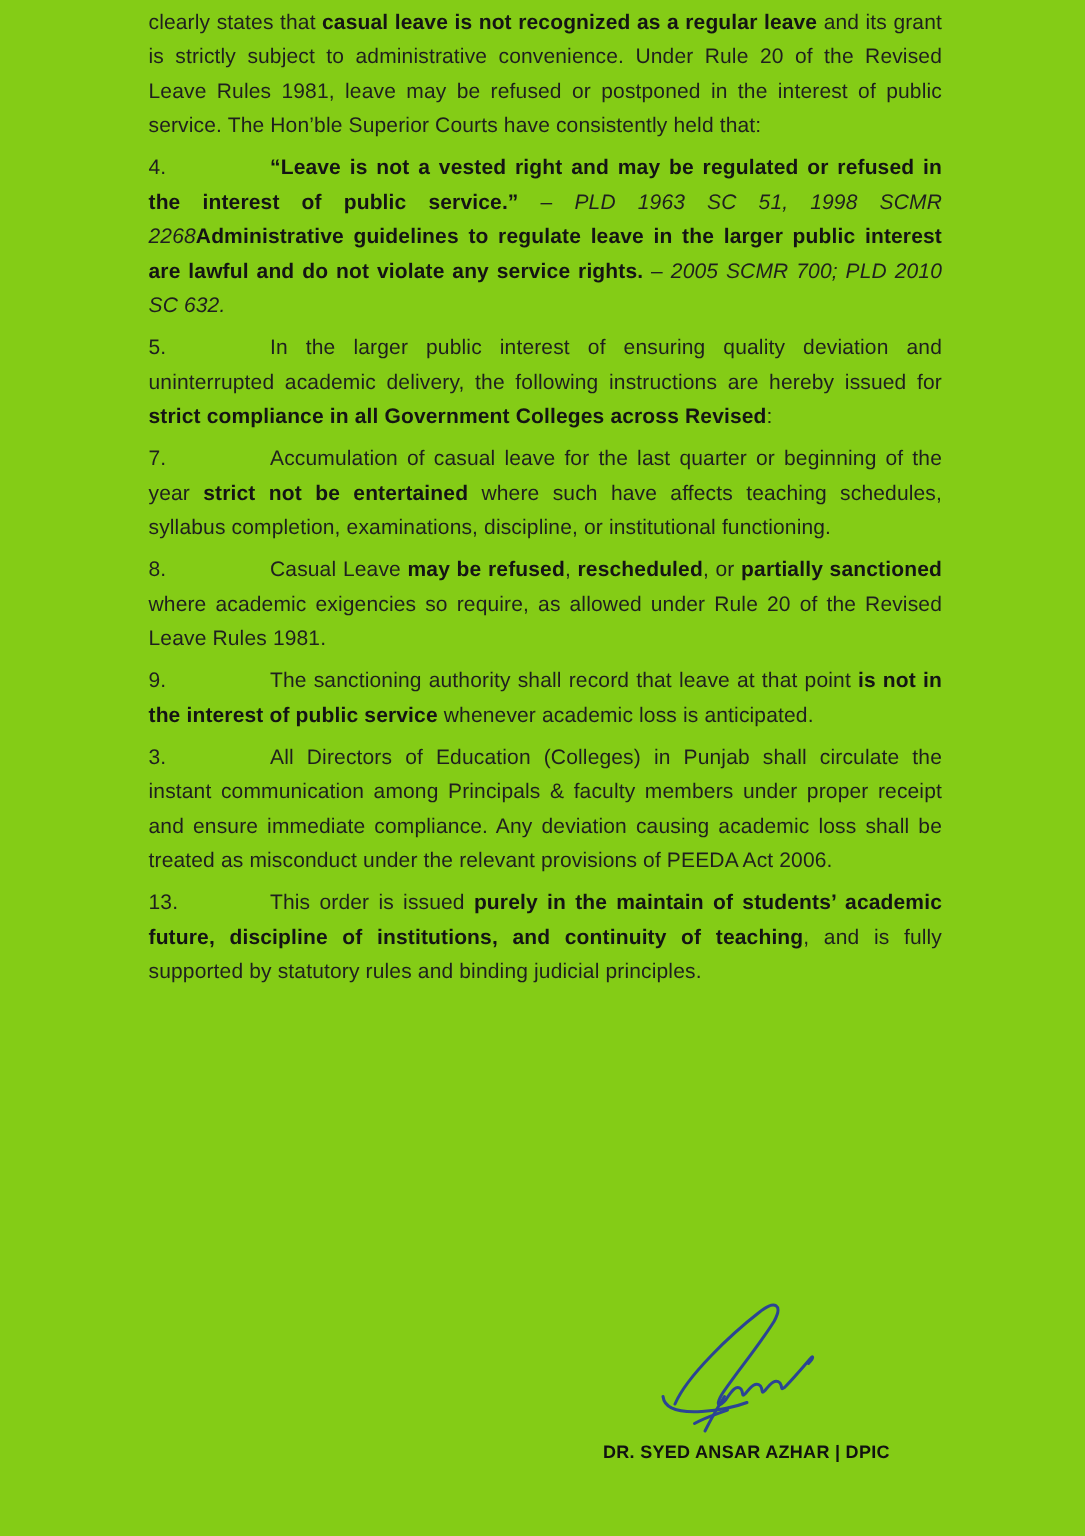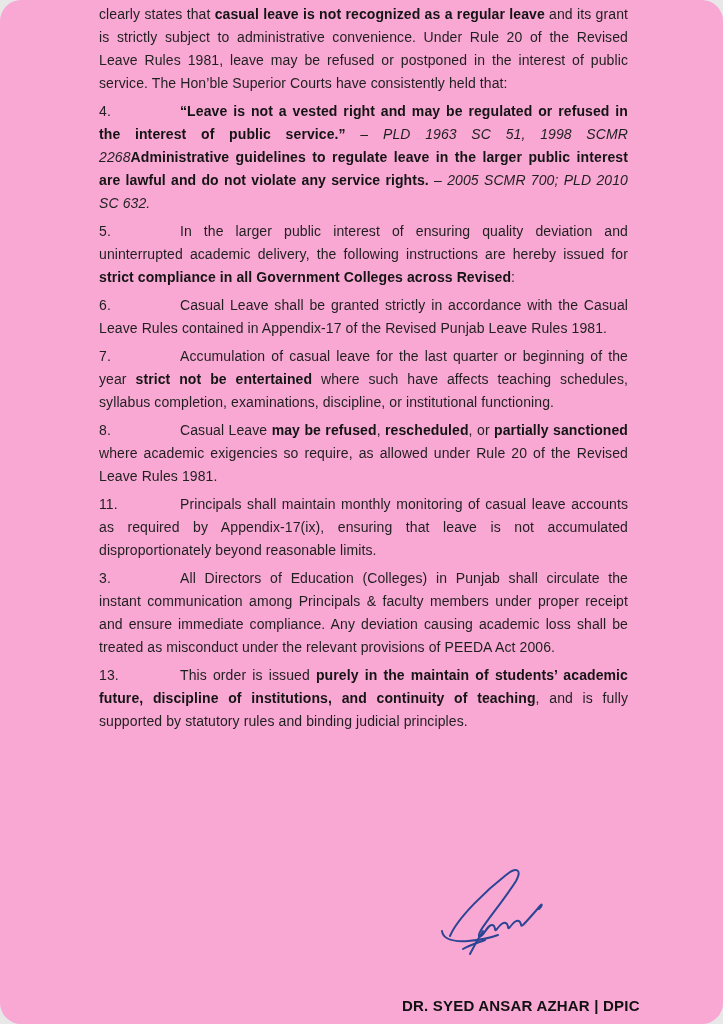--- a/index.html
+++ b/index.html
@@ -1,23 +1,22 @@
 <!DOCTYPE html>
 <html><head>
 <meta charset="utf-8">
 <style>
   html, body { margin: 0; padding: 0; background: #e8e8e8; }
   .page {
     position: relative;
     width: 723px;
     height: 1024px;
-    background: #f9a8d4;
+    background: #84cc16;
     overflow: hidden;
     font-family: "Liberation Sans", sans-serif;
-    border-radius: 21px;
   }
   .doc-body {
     position: absolute;
     left: 99px;
     top: 3px;
     width: 529px;
   }
   p.para {
     margin: 0 0 5px 0;
     text-align: justify;
@@ -36,41 +35,40 @@
   .signature {
     position: absolute;
     left: 430px;
     top: 853px;
     width: 160px;
     height: 115px;
   }
   .footer-name {
     position: absolute;
     left: 402px;
-    top: 997px;
-    font-size: 15px;
+    top: 961px;
+    font-size: 12px;
     font-weight: bold;
     color: #111111;
     letter-spacing: 0.2px;
     white-space: nowrap;
   }
 </style>
 </head>
 <body>
 
 <div class="page">
 
   <div class="doc-body">
       <p class="para"><span class="seg-n">clearly states that </span><span class="seg-b">casual leave is not recognized as a regular leave</span><span class="seg-n"> and its grant is strictly subject to administrative convenience. Under Rule 20 of the Revised Leave Rules 1981, leave may be refused or postponed in the interest of public service. The Hon’ble Superior Courts have consistently held that:</span></p>
       <p class="para"><span class="pnum">4.</span><span class="seg-b">“Leave is not a vested right and may be regulated or refused in the interest of public service.”</span><span class="seg-n"> – </span><span class="seg-i">PLD 1963 SC 51, 1998 SCMR 2268</span><span class="seg-b">Administrative guidelines to regulate leave in the larger public interest are lawful and do not violate any service rights.</span><span class="seg-n"> – </span><span class="seg-i">2005 SCMR 700; PLD 2010 SC 632.</span></p>
       <p class="para"><span class="pnum">5.</span><span class="seg-n">In the larger public interest of ensuring quality deviation and uninterrupted academic delivery, the following instructions are hereby issued for </span><span class="seg-b">strict compliance in all Government Colleges across Revised</span><span class="seg-n">:</span></p>
-      <p class="para"><span class="pnum">6.</span><span class="seg-n">Casual Leave shall be granted strictly in accordance with the Casual Leave Rules contained in Appendix-17 of the Revised Punjab Leave Rules 1981.</span></p>
       <p class="para"><span class="pnum">7.</span><span class="seg-n">Accumulation of casual leave for the last quarter or beginning of the year </span><span class="seg-b">strict not be entertained</span><span class="seg-n"> where such have affects teaching schedules, syllabus completion, examinations, discipline, or institutional functioning.</span></p>
       <p class="para"><span class="pnum">8.</span><span class="seg-n">Casual Leave </span><span class="seg-b">may be refused</span><span class="seg-n">, </span><span class="seg-b">rescheduled</span><span class="seg-n">, or </span><span class="seg-b">partially sanctioned</span><span class="seg-n"> where academic exigencies so require, as allowed under Rule 20 of the Revised Leave Rules 1981.</span></p>
-      <p class="para"><span class="pnum">11.</span><span class="seg-n">Principals shall maintain monthly monitoring of casual leave accounts as required by Appendix-17(ix), ensuring that leave is not accumulated disproportionately beyond reasonable limits.</span></p>
+      <p class="para"><span class="pnum">9.</span><span class="seg-n">The sanctioning authority shall record that leave at that point </span><span class="seg-b">is not in the interest of public service</span><span class="seg-n"> whenever academic loss is anticipated.</span></p>
       <p class="para"><span class="pnum">3.</span><span class="seg-n">All Directors of Education (Colleges) in Punjab shall circulate the instant communication among Principals &amp; faculty members under proper receipt and ensure immediate compliance. Any deviation causing academic loss shall be treated as misconduct under the relevant provisions of PEEDA Act 2006.</span></p>
       <p class="para"><span class="pnum">13.</span><span class="seg-n">This order is issued </span><span class="seg-b">purely in the maintain of students’ academic future, discipline of institutions, and continuity of teaching</span><span class="seg-n">, and is fully supported by statutory rules and binding judicial principles.</span></p>
     </div>
 
   <svg class="signature" viewBox="0 0 160 115" xmlns="http://www.w3.org/2000/svg" aria-hidden="true">
     <path d="M12,78 C13,86 22,89 38,88 C52,87 60,85 68,82" fill="none" stroke-width="2" stroke-linecap="round" stroke="#2b4494"></path>
     <path d="M20,83 C28,64 58,36 76,22 C87,13 92,17 86,28
              C76,44 58,66 51,77 C47,84 49,86 54,80
              C58,74 61,70 64,73 C66,76 64,79 67,76
              C71,71 74,68 77,71 C79,74 77,77 80,74

